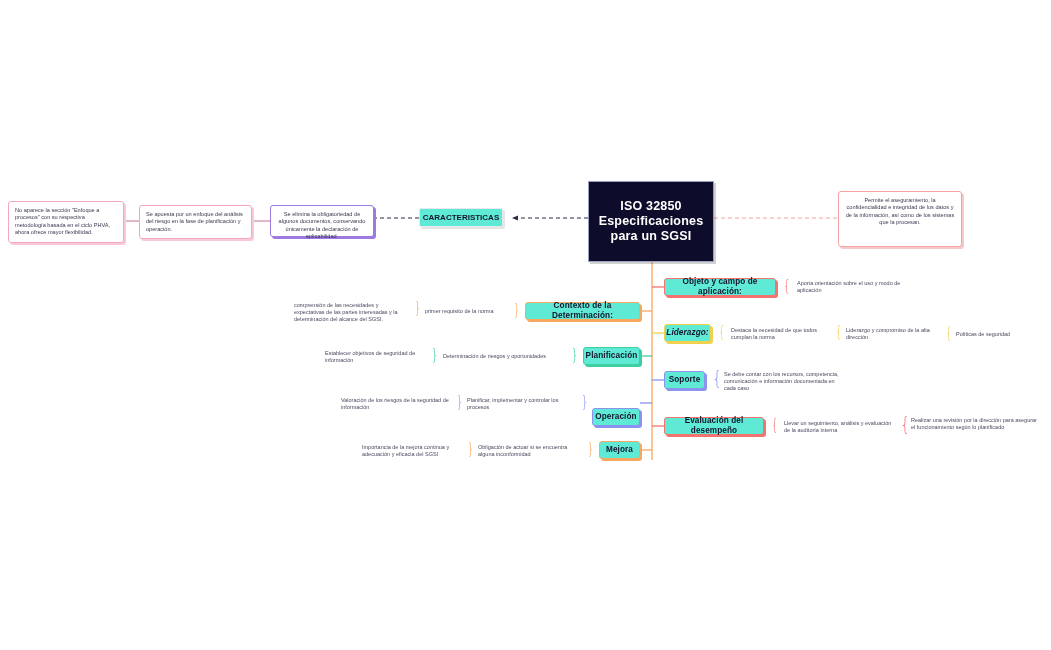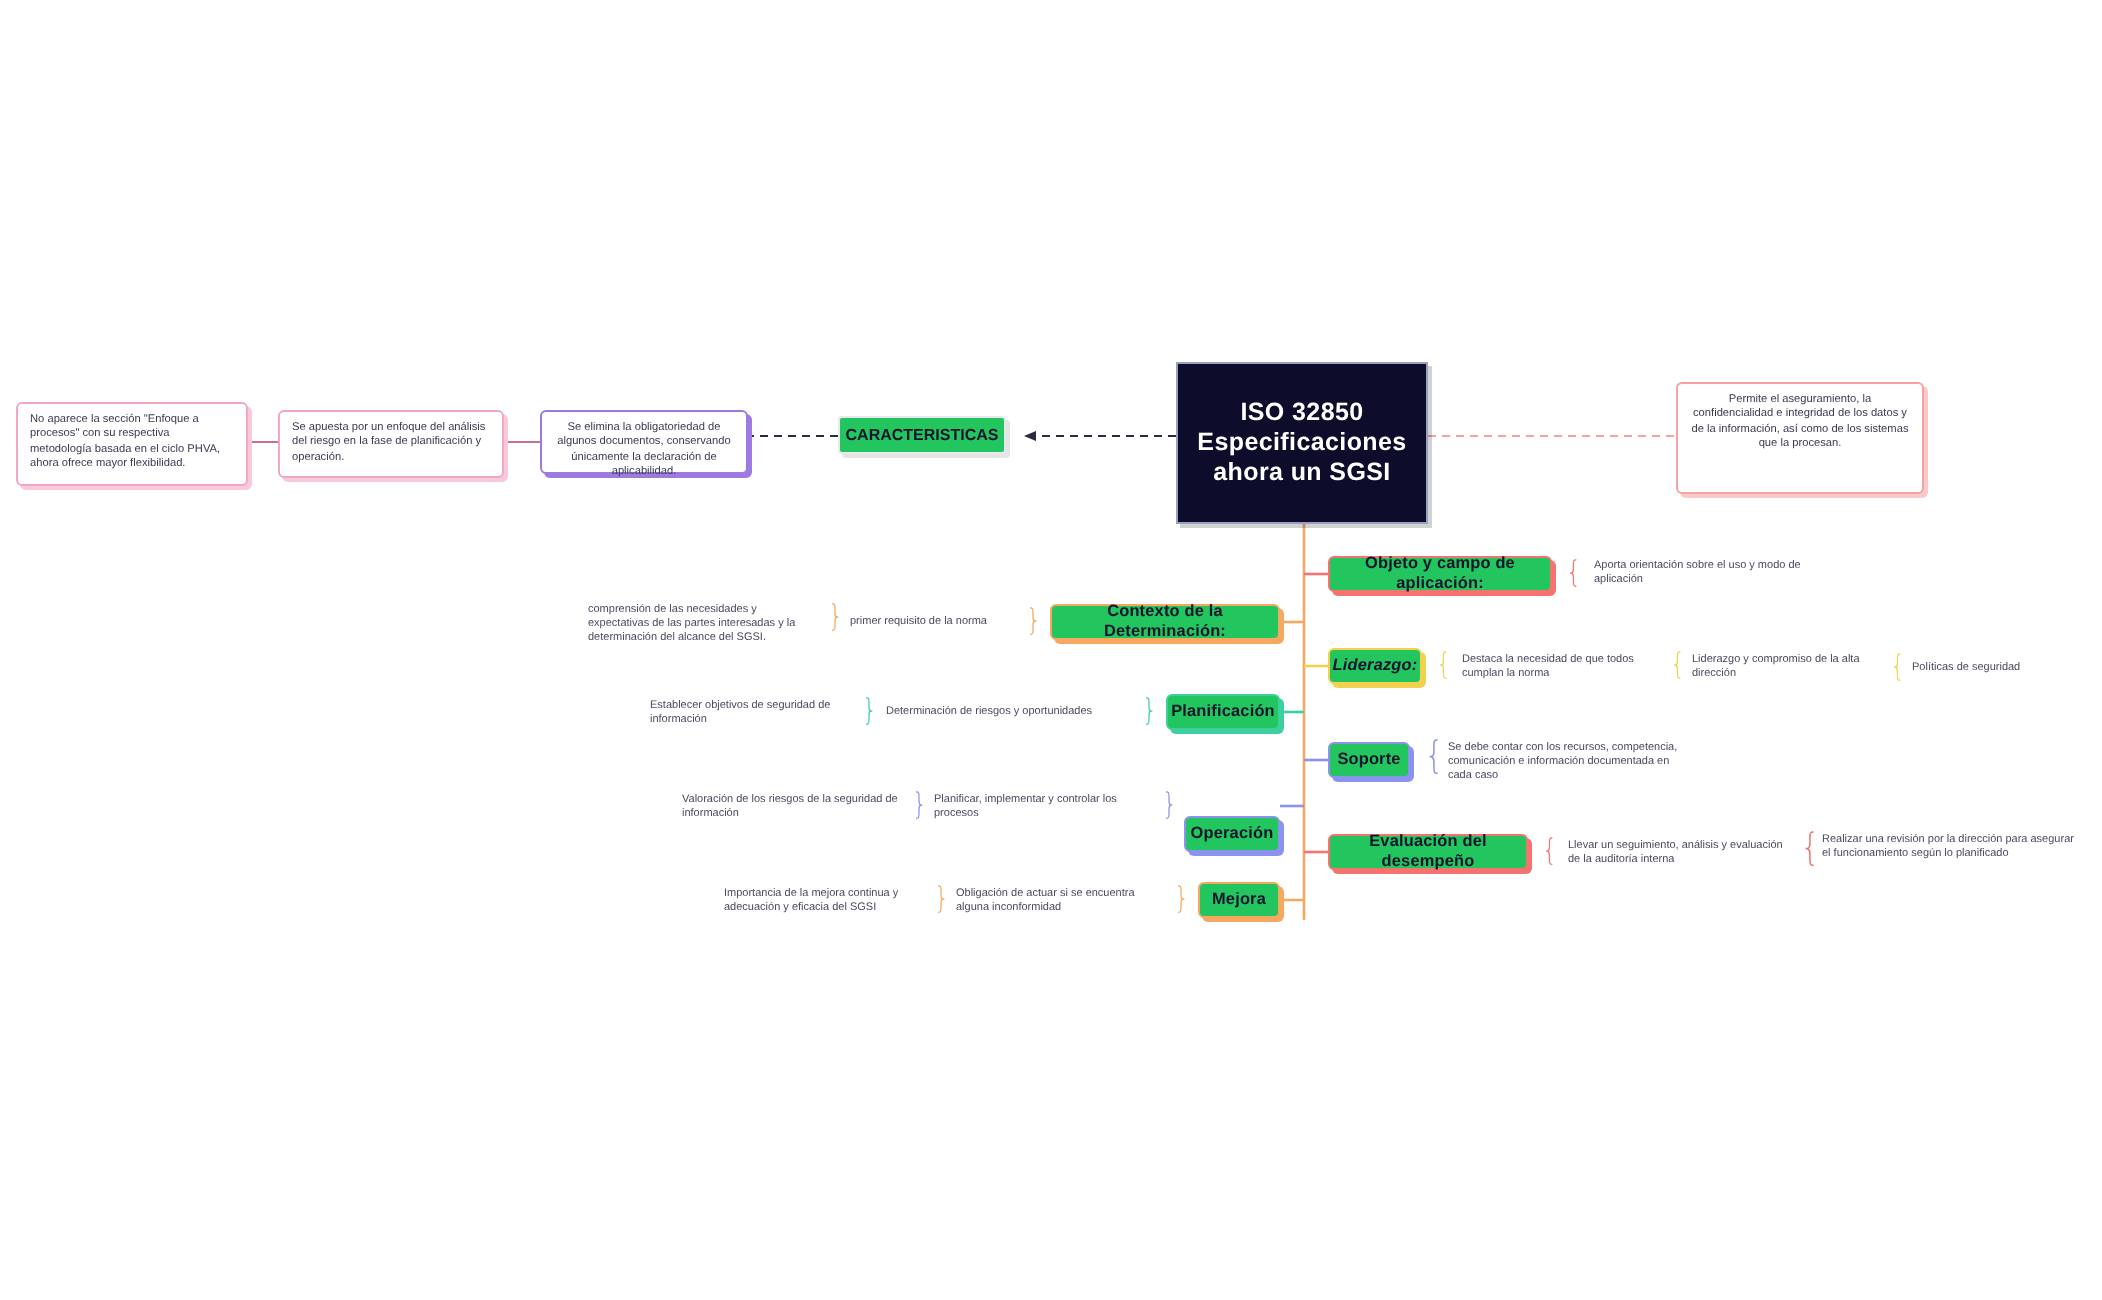--- a/index.html
+++ b/index.html
@@ -2,21 +2,21 @@
 <html><head>
 <meta charset="utf-8">
 <style>
   html,body{margin:0;padding:0;}
   body{
     width:1051px;height:650px;background:#ffffff;
     font-family:"Liberation Sans","DejaVu Sans",sans-serif;
     overflow:hidden;position:relative;
   }
   #canvas{position:absolute;left:0;top:0;width:1051px;height:650px;}
-  .node{position:absolute;box-sizing:border-box;background:#22c55e;
+  .node{position:absolute;box-sizing:border-box;background:#5eead4;
         display:flex;align-items:center;justify-content:center;text-align:center;}
   .nd-shadow{box-shadow:2px 2px 0 0 rgba(0,0,0,0.10);}
   
   #central{
     left:588px;top:181px;width:126px;height:81px;
     background:#0d0d2b;border:1px solid #9aa0c0;
     color:#ffffff;font-weight:bold;font-size:12.5px;line-height:15px;
     letter-spacing:.2px;
     box-shadow:2px 2px 0 0 rgba(0,0,0,0.18);
     flex-direction:column;
@@ -74,21 +74,21 @@
 
     <line x1="640" y1="311" x2="652" y2="311" stroke="#f7a860" stroke-width="1.3"></line>
     <line x1="640" y1="356" x2="652" y2="356" stroke="#3ecfa0" stroke-width="1.3"></line>
     <line x1="640" y1="403" x2="652" y2="403" stroke="#8c93ef" stroke-width="1.3"></line>
     <line x1="640" y1="450" x2="652" y2="450" stroke="#f7a860" stroke-width="1.3"></line>
   </svg>
 
   <div class="node" id="central">
     <span>ISO 32850</span>
     <span>Especificaciones</span>
-    <span>ahora un SGSI</span>
+    <span>para un SGSI</span>
   </div>
 
   <div class="node caract nd-shadow">
     <span>CARACTERISTICAS</span>
   </div>
 
   <div class="note c-purple ctr" style="left:270px;top:205px;width:104px;height:32px;">
     <span>Se elimina la obligatoriedad de algunos documentos, conservando únicamente la declaración de aplicabilidad.</span>
   </div>
 

